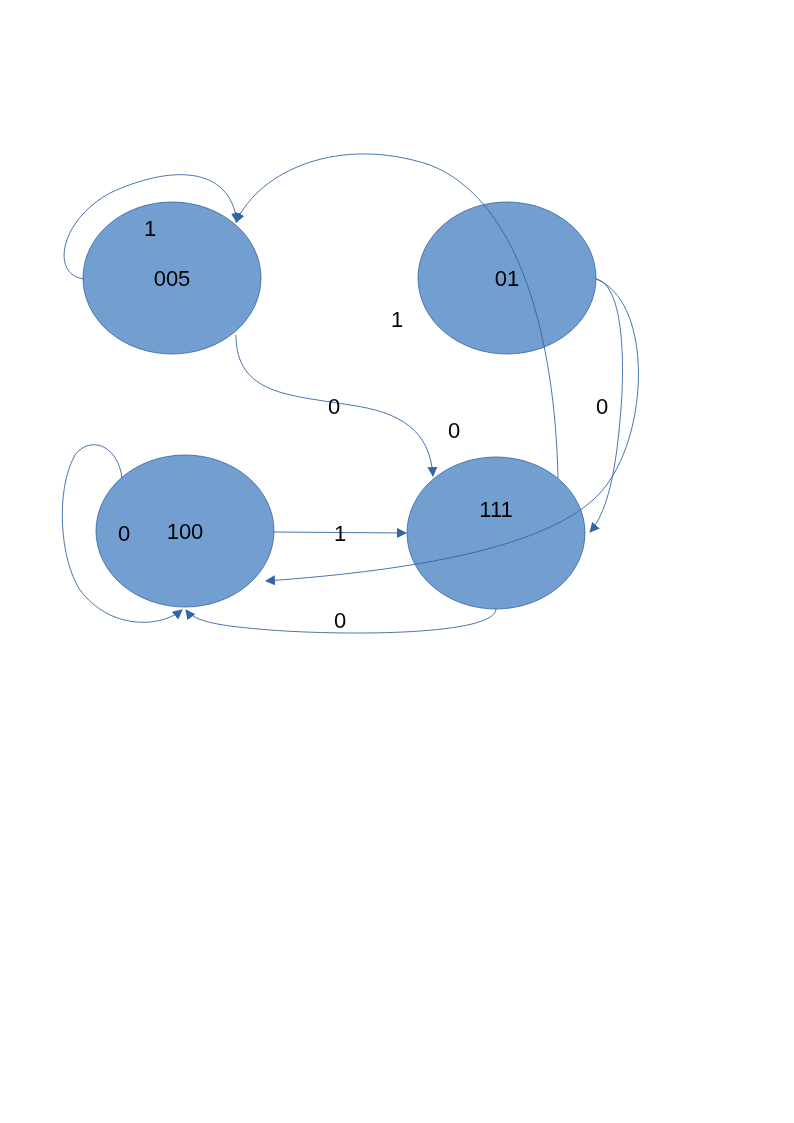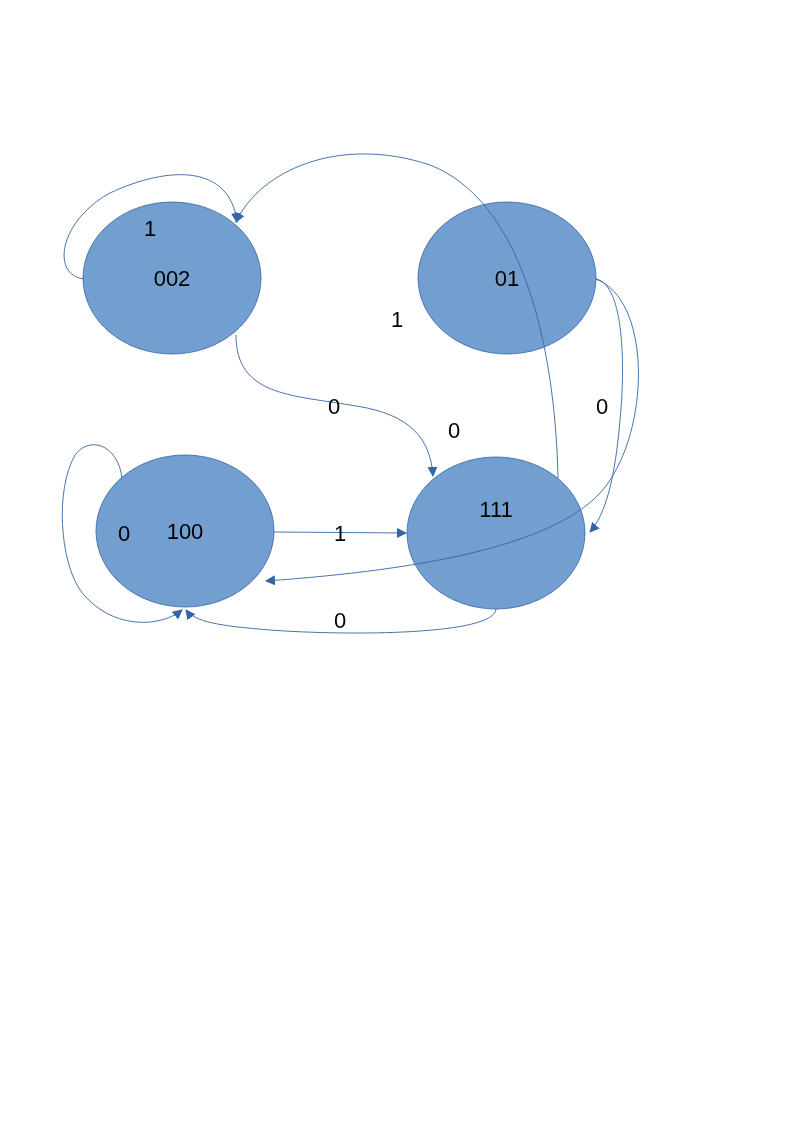--- a/index.html
+++ b/index.html
@@ -34,21 +34,21 @@
 
   <path d="M596,279 C650,300 650,420 610,480 C570,545 420,570 266,581" fill="none" stroke="#3465a4" stroke-width="0.9" marker-end="url(#arr)"></path>
 
   <path d="M122,478 C118,445 90,435 75,455 C55,490 60,560 80,590 C110,630 160,628 182,610" fill="none" stroke="#3465a4" stroke-width="0.9" marker-end="url(#arr)"></path>
 
   <path d="M274,532 L406,533" fill="none" stroke="#3465a4" stroke-width="0.9" marker-end="url(#arr)"></path>
 
   <path d="M496,609 C495,635 350,636 270,630 C220,626 195,622 186,610" fill="none" stroke="#3465a4" stroke-width="0.9" marker-end="url(#arr)"></path>
 </svg>
 
-<div class="lbl state-lbl" style="left:172px; top:279px;">002</div>
+<div class="lbl state-lbl" style="left:172px; top:279px;">005</div>
 <div class="lbl state-lbl" style="left:507px; top:279px;text-align:center;">01</div>
 <div class="lbl state-lbl" style="left:185px; top:532px;">100</div>
 <div class="lbl state-lbl" style="left:496px; top:510px;">111</div>
 
 <div class="lbl edge-lbl" style="left:150px; top:229px;">1</div>
 <div class="lbl edge-lbl" style="left:397px; top:320px;">1</div>
 <div class="lbl edge-lbl" style="left:334px; top:407px;">0</div>
 <div class="lbl edge-lbl" style="left:454px; top:431px;">0</div>
 <div class="lbl edge-lbl" style="left:602px; top:407px;">0</div>
 <div class="lbl edge-lbl" style="left:124px; top:534px;">0</div>

